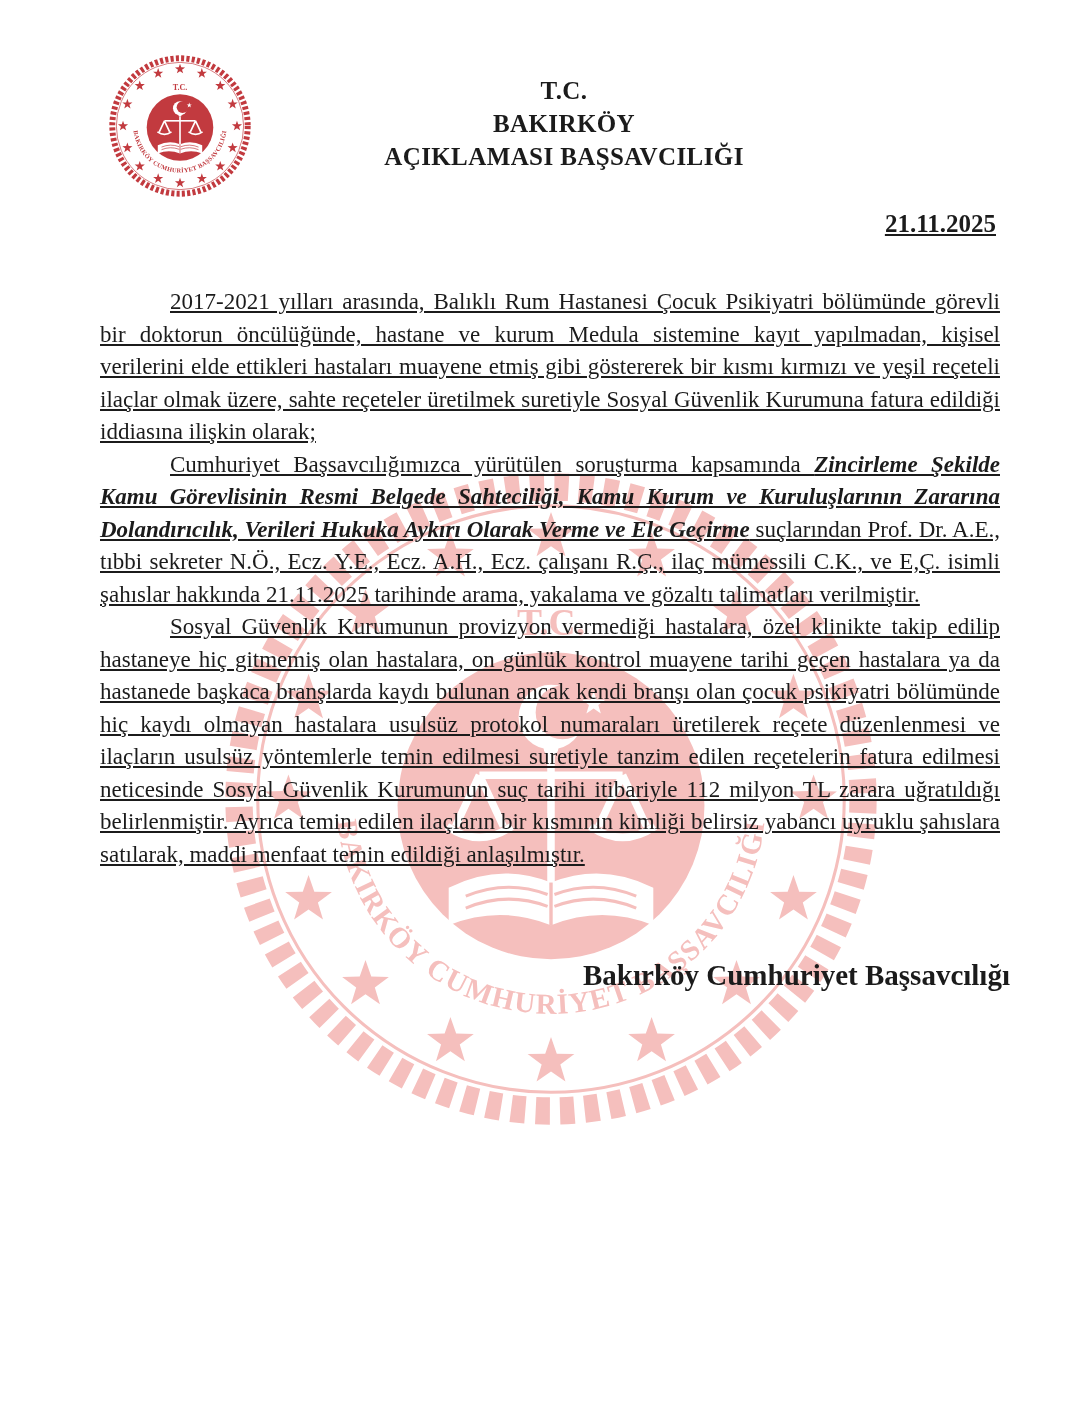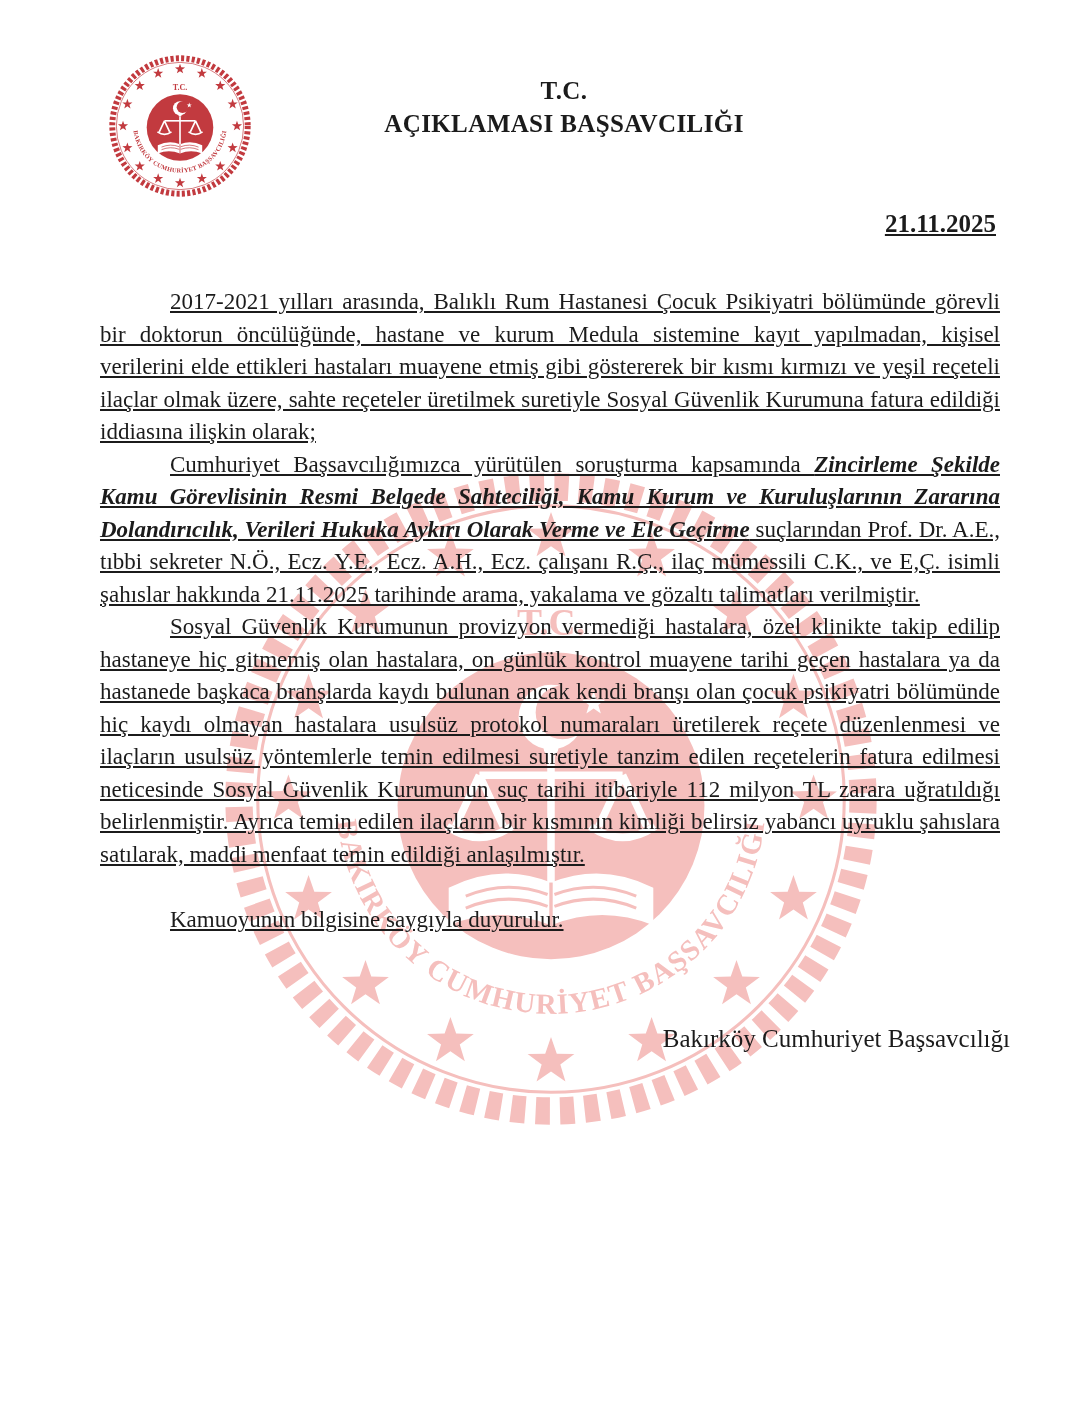--- a/index.html
+++ b/index.html
@@ -58,22 +58,22 @@
     line-height:32.5px;
     text-align:justify;
   }
   .body p{margin:0;text-indent:70px;text-decoration:underline;}
   .body .em{font-weight:bold;font-style:italic;}
   .body p.closing{margin-top:33px;text-align:left;}
   .signature{
     margin-top:88px;
     padding-right:70px;
     text-align:right;
-    font-weight:normal;
-    font-size:25px;
+    font-weight:bold;
+    font-size:29px;
   }
   .em-tc{font-family:"Liberation Serif","DejaVu Serif",serif;font-weight:bold;font-size:11px;}
   .em-ring{font-family:"Liberation Serif","DejaVu Serif",serif;font-weight:bold;font-size:8.5px;letter-spacing:.4px;}
 </style>
 </head>
 <body>
 
 <div class="page">
 
   <svg class="defs-svg" aria-hidden="true">
@@ -138,29 +138,29 @@
   <svg class="watermark" viewBox="0 0 200 200">
     <use href="#emblem" width="200" height="200"></use>
   </svg>
 
   <header class="header layer">
     <svg class="logo" viewBox="0 0 200 200">
       <use href="#emblem" width="200" height="200"></use>
     </svg>
     <div class="org">
       <div>T.C.</div>
+      <div>BAKIRKÖY</div>
       <div>AÇIKLAMASI BAŞSAVCILIĞI</div>
     </div>
   </header>
 
   <div class="date layer">21.11.2025</div>
 
 
   <main class="body layer">
     <p><span>2017-2021 yılları arasında, Balıklı Rum Hastanesi Çocuk Psikiyatri bölümünde görevli bir doktorun öncülüğünde, hastane ve kurum Medula sistemine kayıt yapılmadan, kişisel verilerini elde ettikleri hastaları muayene etmiş gibi göstererek bir kısmı kırmızı ve yeşil reçeteli ilaçlar olmak üzere, sahte reçeteler üretilmek suretiyle Sosyal Güvenlik Kurumuna fatura edildiği iddiasına ilişkin olarak;</span></p>
     <p><span>Cumhuriyet Başsavcılığımızca yürütülen soruşturma kapsamında </span><span class="em">Zincirleme Şekilde Kamu Görevlisinin Resmi Belgede Sahteciliği, Kamu Kurum ve Kuruluşlarının Zararına Dolandırıcılık, Verileri Hukuka Aykırı Olarak Verme ve Ele Geçirme</span><span> suçlarından Prof. Dr. A.E., tıbbi sekreter N.Ö., Ecz. Y.E., Ecz. A.H., Ecz. çalışanı R.Ç., ilaç mümessili C.K., ve E,Ç. isimli şahıslar hakkında 21.11.2025 tarihinde arama, yakalama ve gözaltı talimatları verilmiştir.</span></p>
     <p><span>Sosyal Güvenlik Kurumunun provizyon vermediği hastalara, özel klinikte takip edilip hastaneye hiç gitmemiş olan hastalara, on günlük kontrol muayene tarihi geçen hastalara ya da hastanede başkaca branşlarda kaydı bulunan ancak kendi branşı olan çocuk psikiyatri bölümünde hiç kaydı olmayan hastalara usulsüz protokol numaraları üretilerek reçete düzenlenmesi ve ilaçların usulsüz yöntemlerle temin edilmesi suretiyle tanzim edilen reçetelerin fatura edilmesi neticesinde Sosyal Güvenlik Kurumunun suç tarihi itibariyle 112 milyon TL zarara uğratıldığı belirlenmiştir. Ayrıca temin edilen ilaçların bir kısmının kimliği belirsiz yabancı uyruklu şahıslara satılarak, maddi menfaat temin edildiği anlaşılmıştır.</span></p>
-    <p class="closing"><span>Kamuoyunun bilgisine saygıyla duyurulur.</span></p>
   </main>
 
   <div class="signature layer">Bakırköy Cumhuriyet Başsavcılığı</div>
 
 </div>
 
 </body></html>

